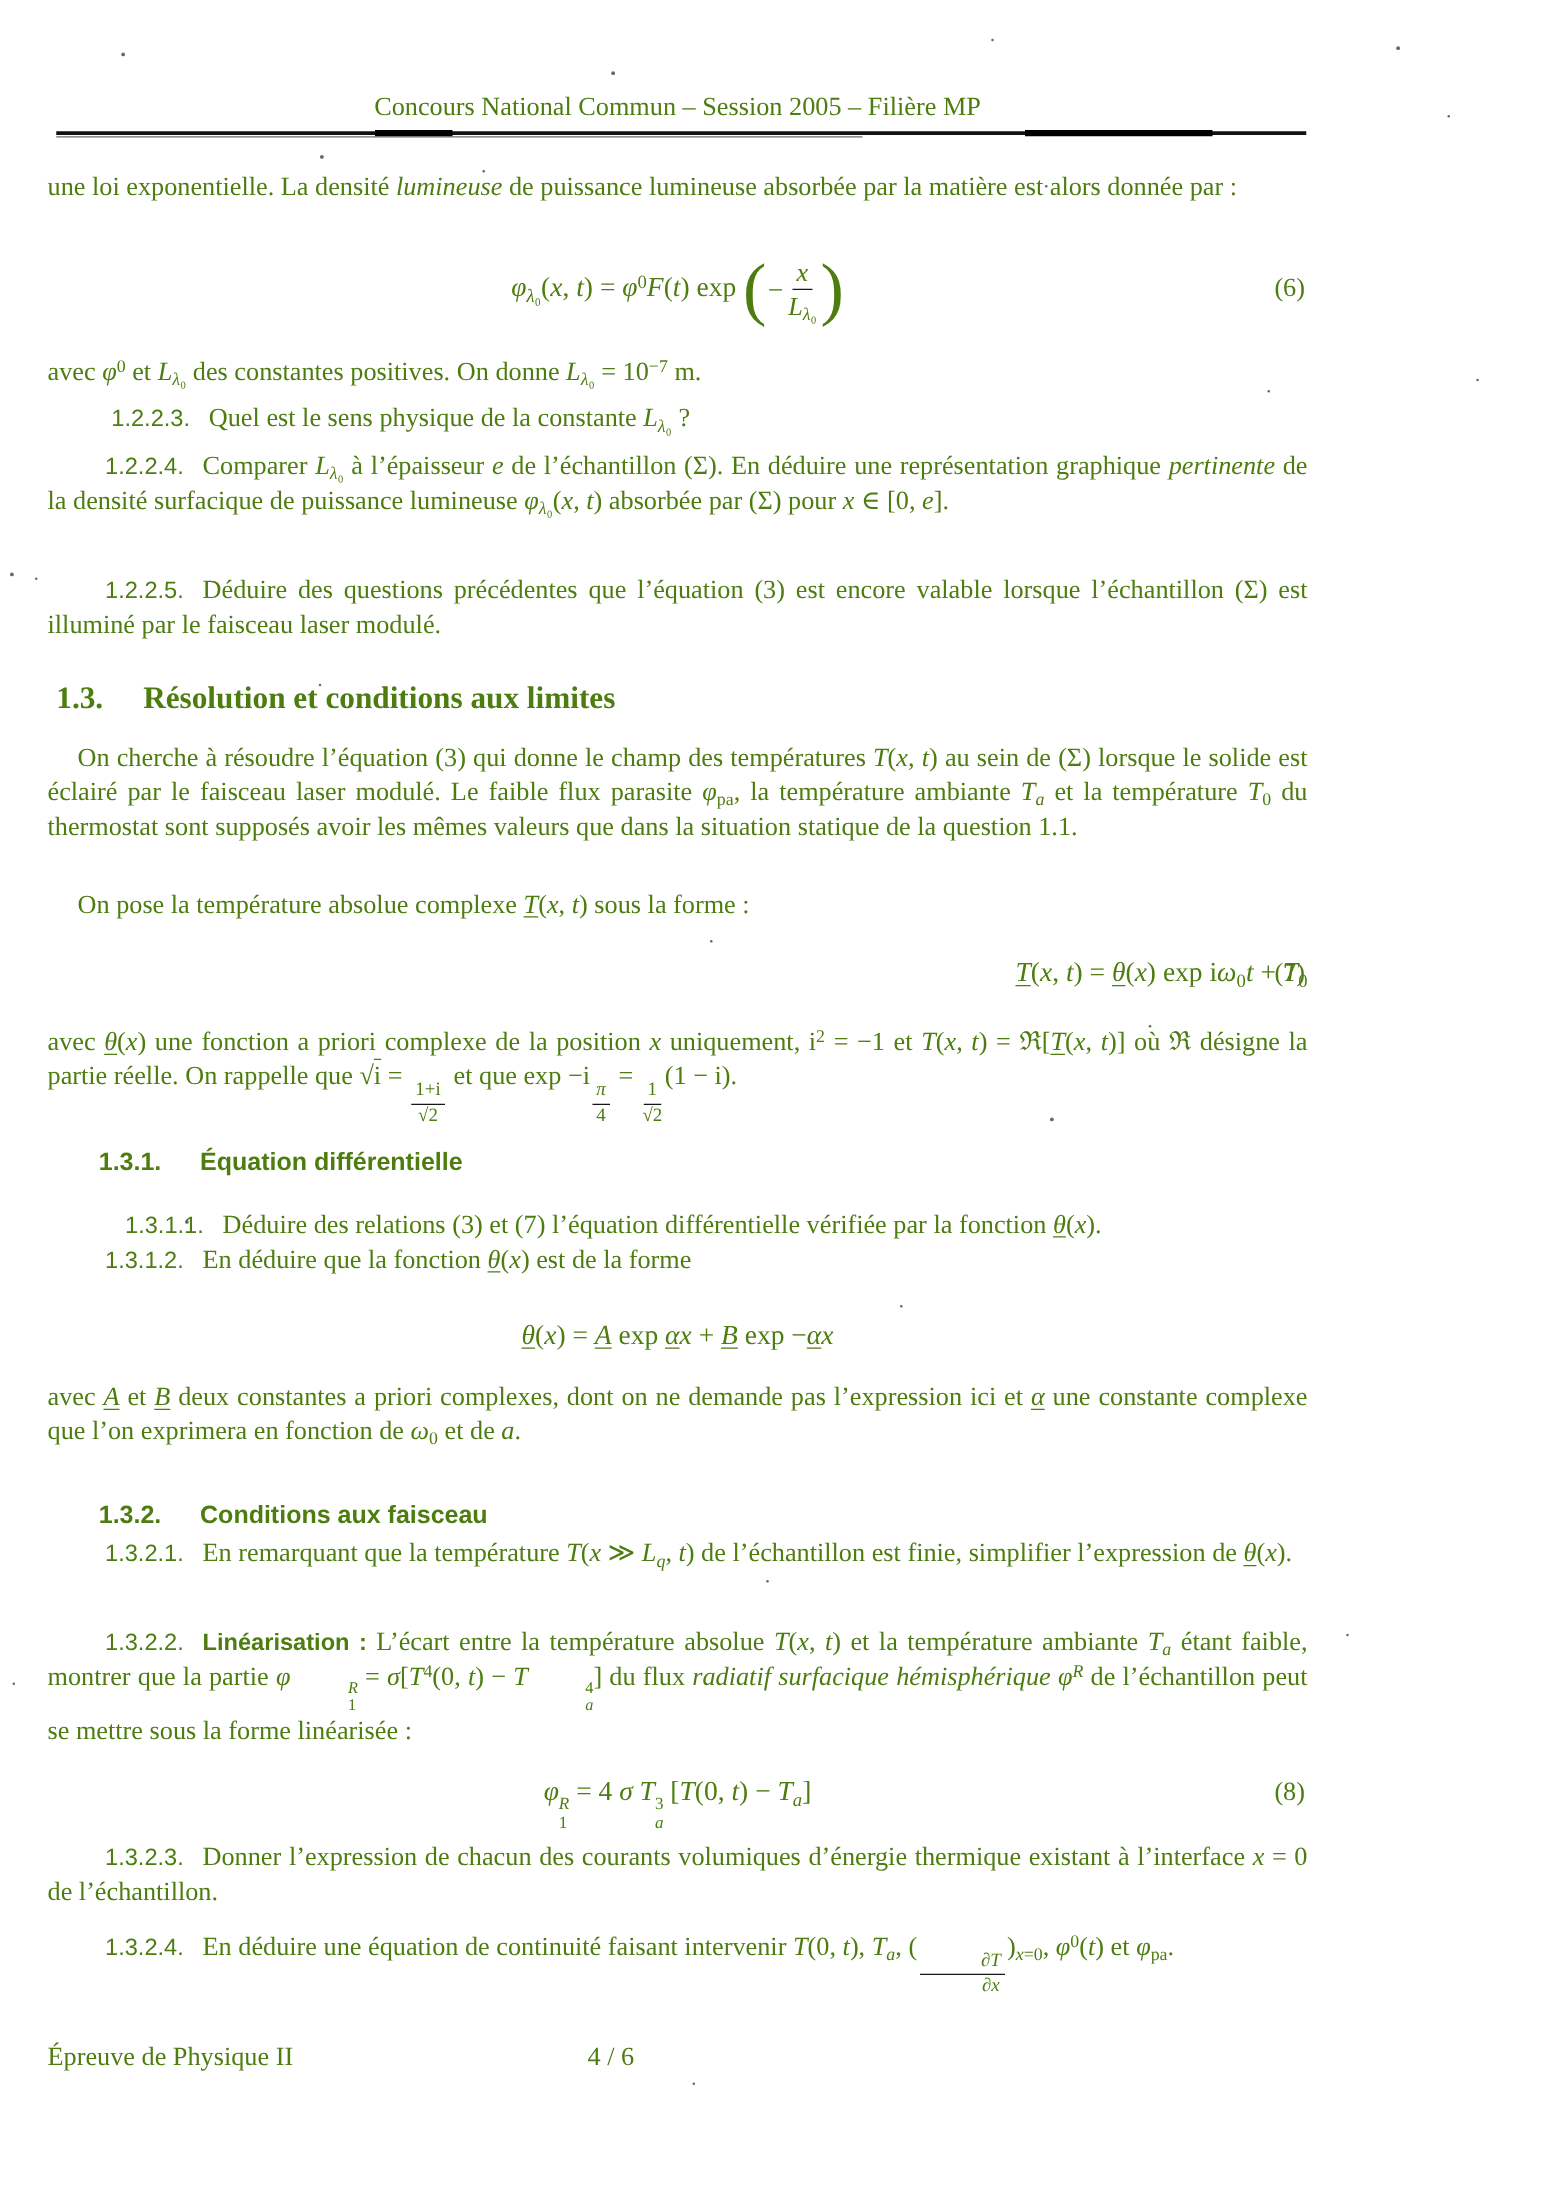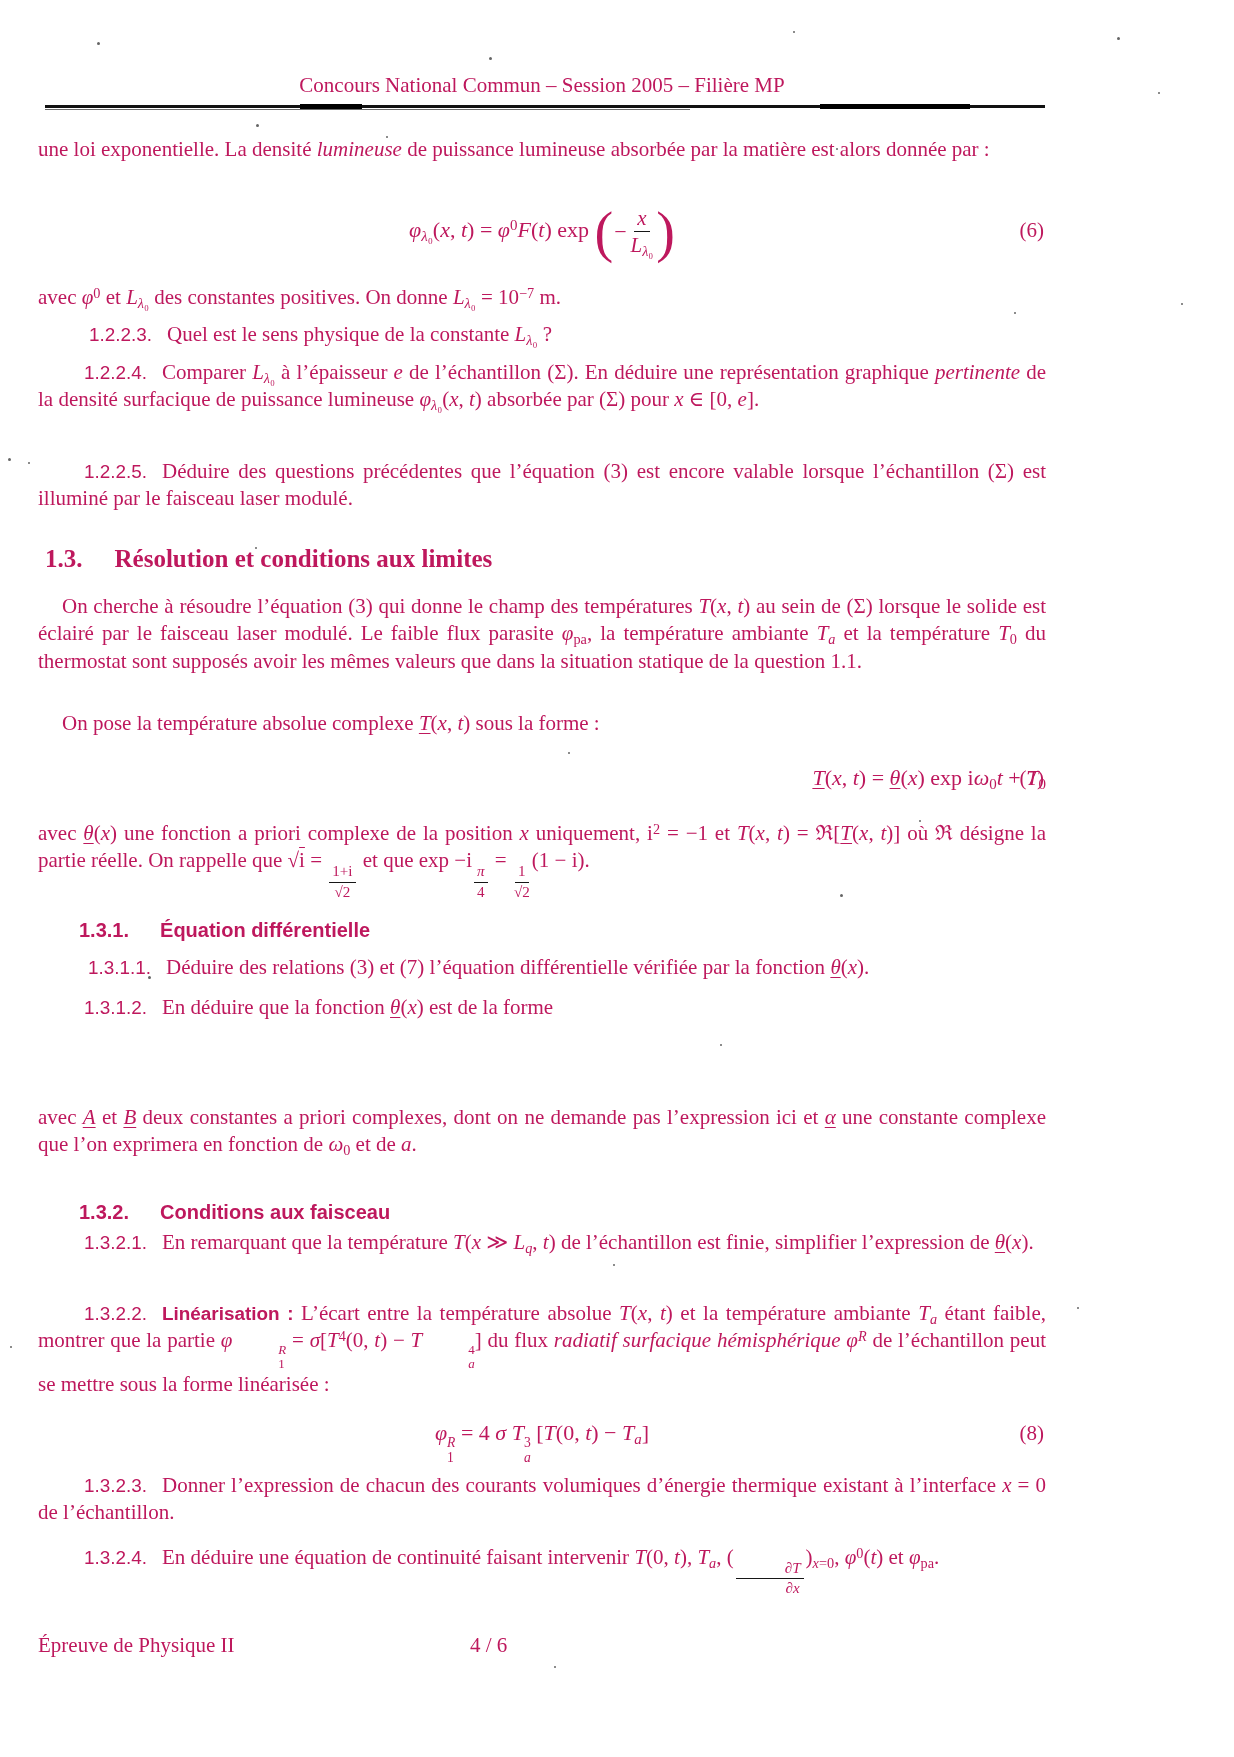--- a/index.html
+++ b/index.html
@@ -1,18 +1,18 @@
 <!DOCTYPE html>
 <html><head>
 <meta charset="utf-8">
 <style>
   html,body { margin:0; padding:0; background:#e8e8e8; }
   .page {
     position:relative; width:1234px; height:1757px; margin:0 auto;
-    background:#ffffff; color:#be185d; overflow:hidden;
+    background:#ffffff; color:#4d7c0f; overflow:hidden;
     font-family:"Liberation Serif","DejaVu Serif",serif;
   }
   .blk {
     position:absolute; left:38px; width:1008px;
     font-size:21px; line-height:1.3; text-align:justify;
   }
   .center { text-align:center; }
   .ind  { text-indent:24px; }
   .qind { text-indent:46px; }
   .qnum {
@@ -97,23 +97,26 @@
       </span> et que exp −i<span class="frac">
         <span class="fn"><i>π</i></span>
         <span class="fd">4</span>
       </span> = <span class="frac">
         <span class="fn">1</span>
         <span class="fd">√2</span>
       </span>(1 − i).</p>
 
   <h3 class="sech2" style="top:906px"><span class="ssnum">1.3.1.</span><span>Équation différentielle</span></h3>
 
-  <p class="blk qind" style="top:950px; margin:4px"><span class="qnum">1.3.1.1.</span><span>Déduire des relations (3) et (7) l’équation différentielle vérifiée par la fonction <u><i>θ</i></u>(<i>x</i>).</span></p>
+  <p class="blk qind" style="top:950px; margin:16px"><span class="qnum">1.3.1.1.</span><span>Déduire des relations (3) et (7) l’équation différentielle vérifiée par la fonction <u><i>θ</i></u>(<i>x</i>).</span></p>
   <p class="blk qind" style="top:994px; margin:0"><span class="qnum">1.3.1.2.</span><span>En déduire que la fonction <u><i>θ</i></u>(<i>x</i>) est de la forme</span></p>
 
+  <div class="eqrow" style="top:1050px; height:36px; line-height:36px;">
+    <span><u><i>θ</i></u>(<i>x</i>) = <u><i>A</i></u> exp <u><i>α</i></u><i>x</i> + <u><i>B</i></u> exp −<u><i>α</i></u><i>x</i></span>
+  </div>
 
   <p class="blk" style="top:1104px; margin:0">avec <u><i>A</i></u> et <u><i>B</i></u> deux constantes a priori complexes, dont on ne demande pas l’expression ici et <u><i>α</i></u> une constante complexe que l’on exprimera en fonction de <i>ω</i><sub>0</sub> et de <i>a</i>.</p>
 
   <h3 class="sech2" style="top:1188px"><span class="ssnum">1.3.2.</span><span>Conditions aux faisceau</span></h3>
 
   <p class="blk qind" style="top:1229px; margin:0"><span class="qnum">1.3.2.1.</span><span>En remarquant que la température <i>T</i>(<i>x</i> ≫ <i>L</i><sub><i>q</i></sub>, <i>t</i>) de l’échantillon est finie, simplifier l’expression de <u><i>θ</i></u>(<i>x</i>).</span></p>
   <p class="blk qind" style="top:1300px; margin:0"><span class="qnum">1.3.2.2.</span><span><span class="lin">Linéarisation :</span> L’écart entre la température absolue <i>T</i>(<i>x</i>, <i>t</i>) et la température ambiante <i>T</i><sub><i>a</i></sub> étant faible, montrer que la partie <i>φ</i><span class="ss">
           <span><i>R</i></span>
           <span>1</span>
         </span> = <i>σ</i>[<i>T</i><sup>4</sup>(0, <i>t</i>) − <i>T</i><span class="ss">

